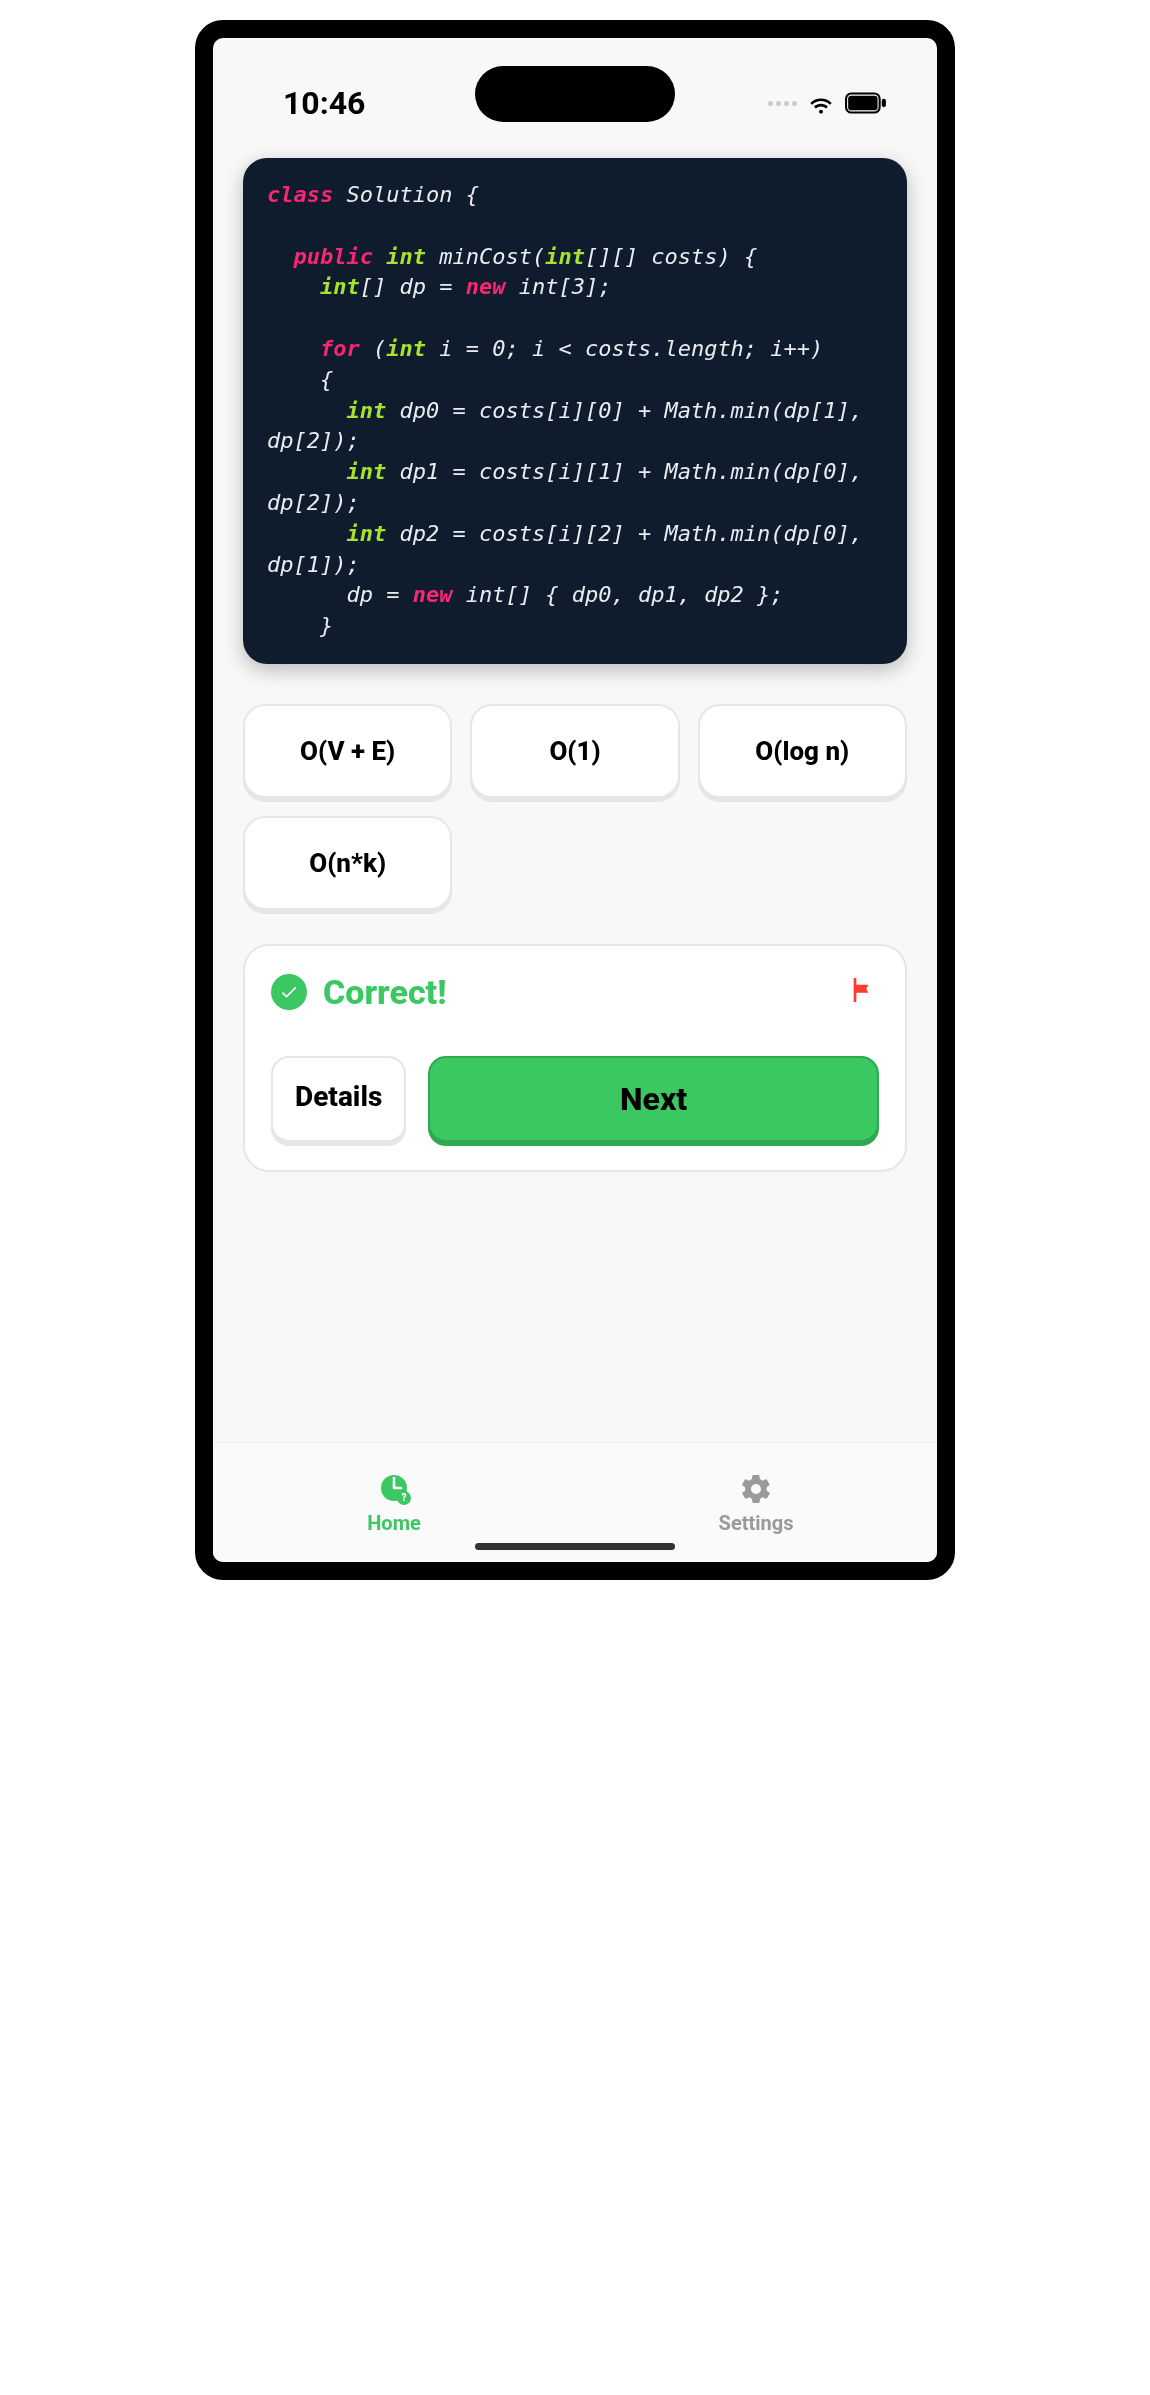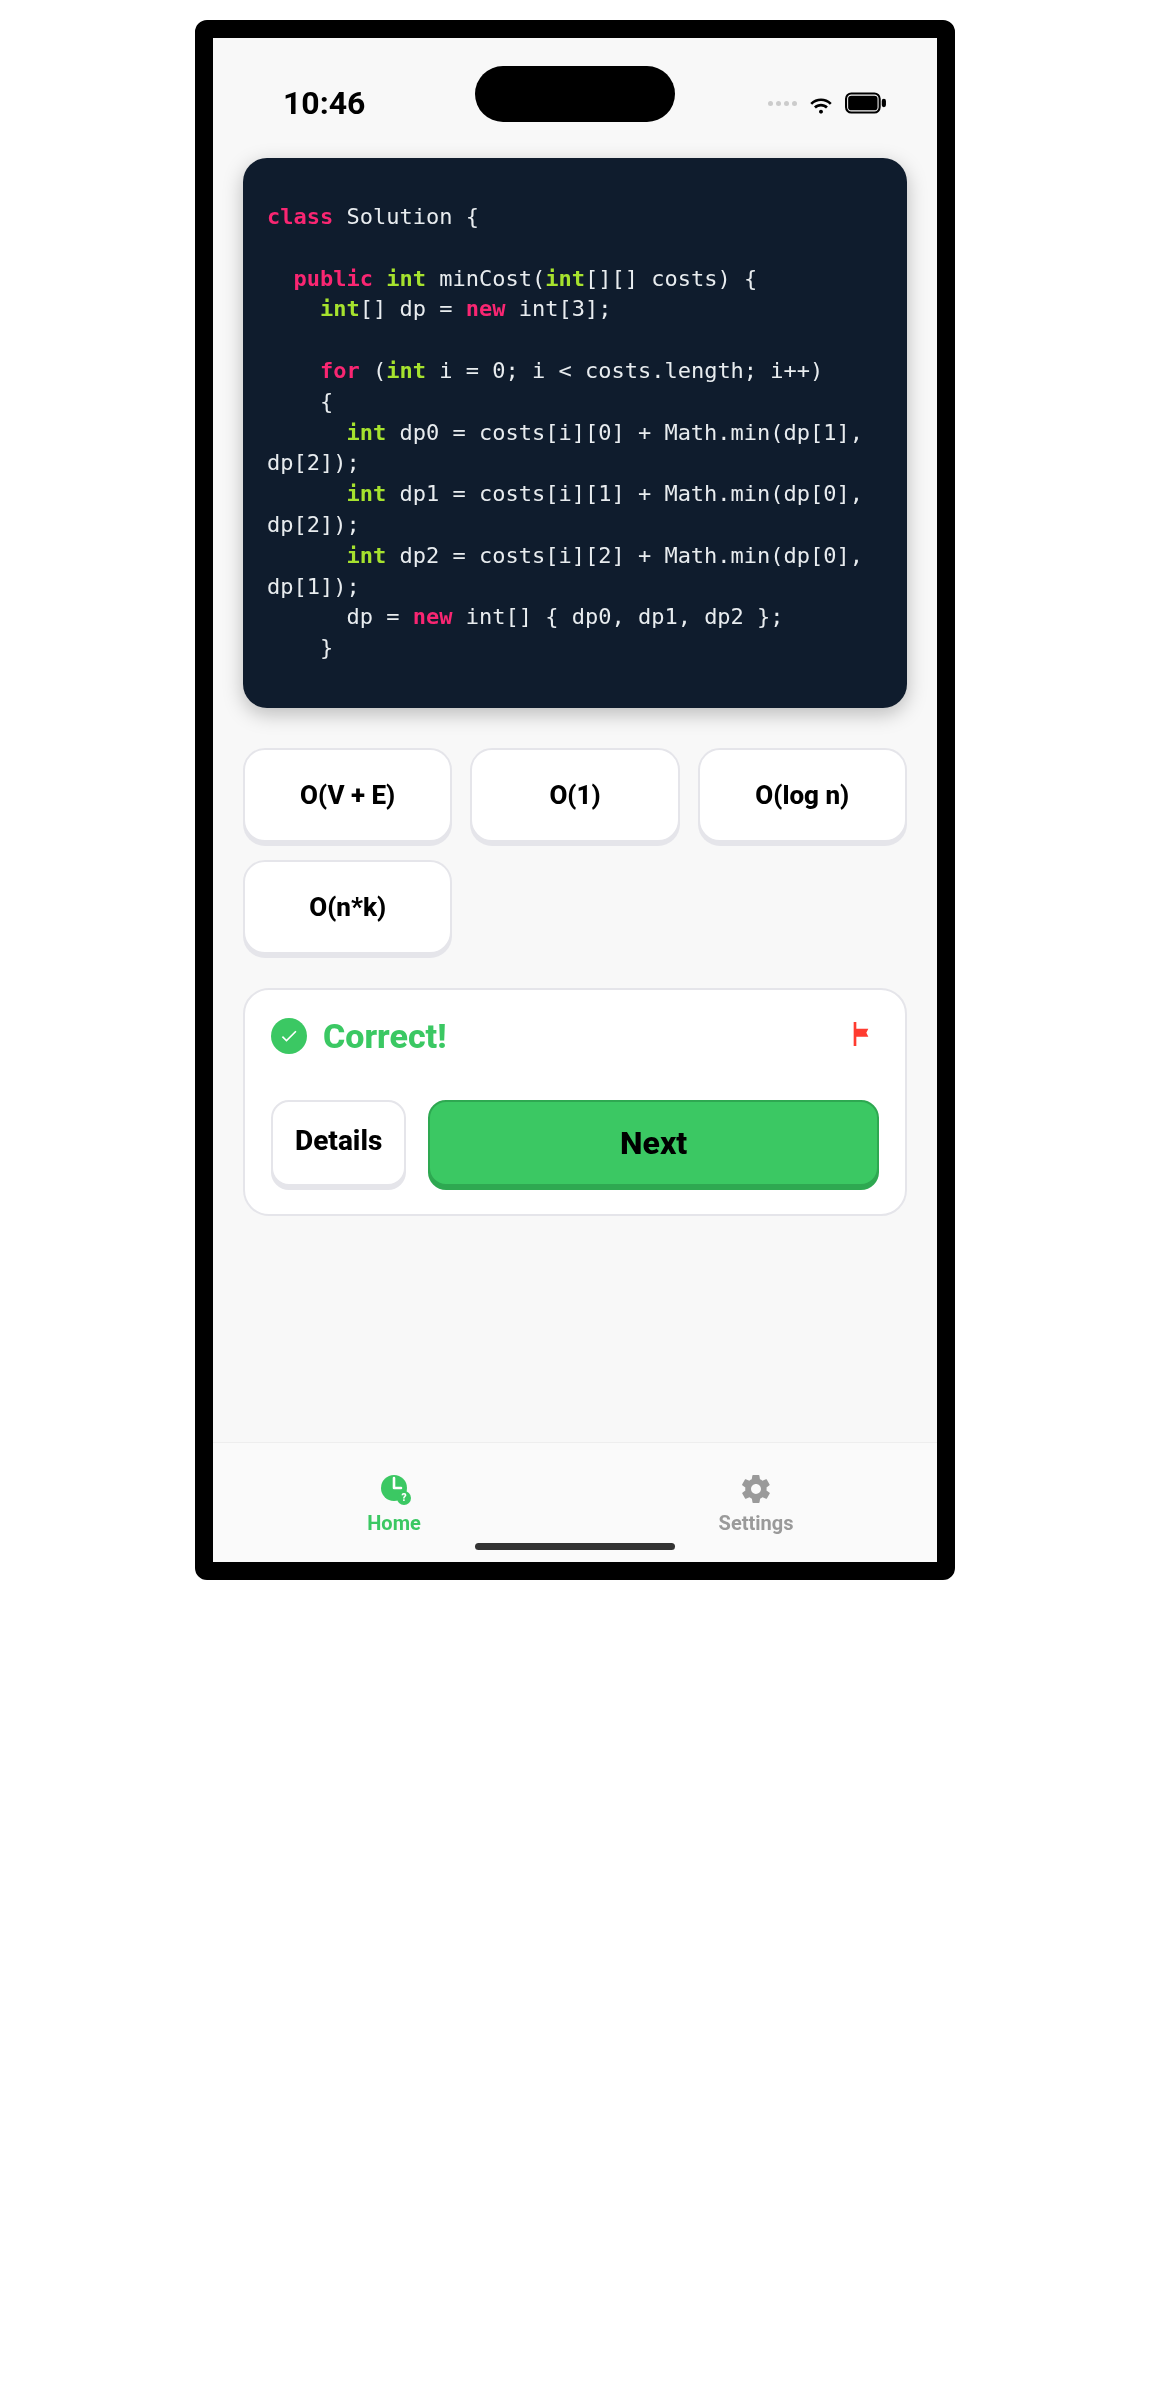--- a/index.html
+++ b/index.html
@@ -7,21 +7,21 @@
     background: #ffffff;
     font-family: -apple-system, BlinkMacSystemFont, "Segoe UI", Roboto, Helvetica, Arial, sans-serif;
     display: flex;
     justify-content: center;
     padding: 20px;
   }
   .device-frame {
     width: 760px;
     height: 1560px;
     border: 18px solid #000;
-    border-radius: 12px;
+    border-radius: 28px;
     background: #f8f8f8;
     position: relative;
     overflow: hidden;
   }
   .notch {
     position: absolute;
     top: 28px;
     left: 50%;
     transform: translateX(-50%);
     width: 200px;
@@ -54,28 +54,29 @@
   .dots span {
     width: 5px; height: 5px; border-radius: 50%; background: #ccc;
   }
   .wifi svg, .battery svg { display: block; }
   .content {
     padding: 20px 30px 0 30px;
   }
   .code-block {
     background: #0f1c2d;
     border-radius: 24px;
-    padding: 44px 24px;
+    padding: 22px 24px;
     color: #d8dde3;
     font-family: ui-monospace, SFMono-Regular, Menlo, Monaco, Consolas, monospace;
     font-size: 22px;
     line-height: 1.4;
     white-space: pre-wrap;
     word-break: break-all;
     box-shadow: 0 6px 20px rgba(0,0,0,0.25);
+    font-style: italic;
   }
   .code-block .kw-pink { color: #f92672; font-weight: 600; }
   .code-block .kw-green { color: #a6e22e; font-weight: 600; }
   .code-block .plain { color: #e8ecef; }
 
   .options {
     display: grid;
     grid-template-columns: repeat(3, 1fr);
     gap: 18px;
     margin-top: 40px;

